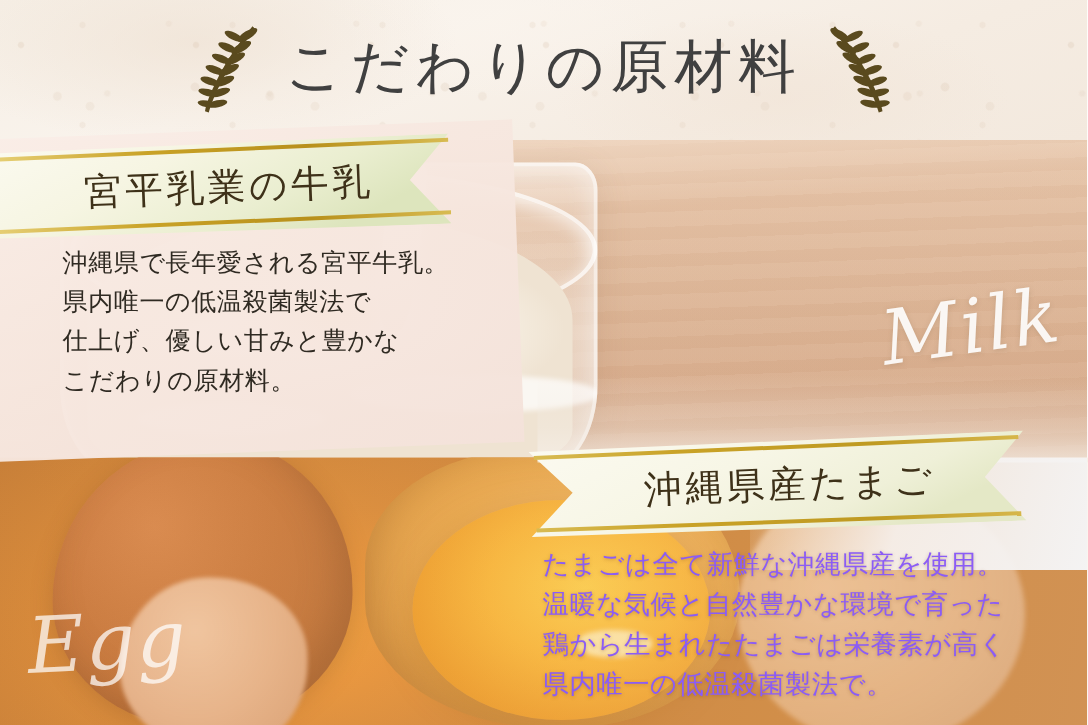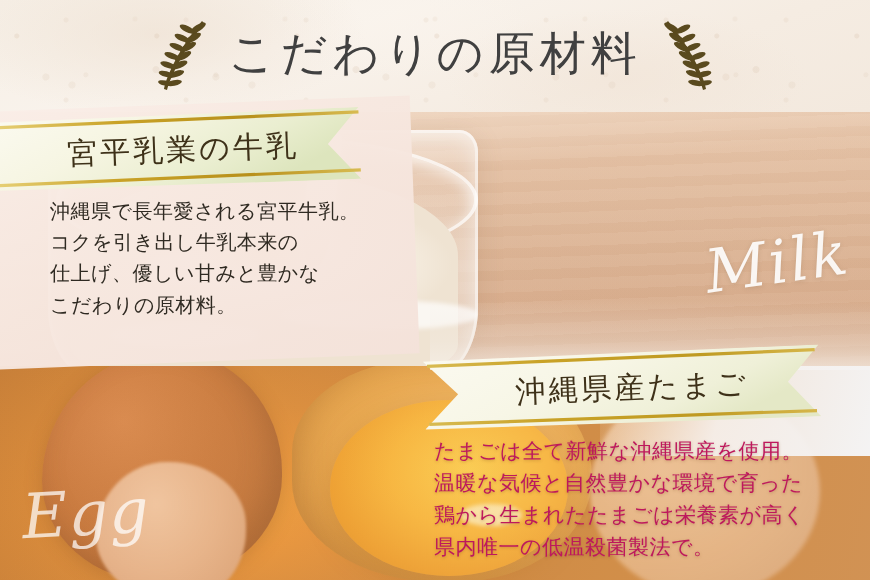--- a/index.html
+++ b/index.html
@@ -311,21 +311,21 @@
 
   .egg-body {
     position: absolute;
     left: 434px; top: 436px;
     width: 420px;
     z-index: 8;
     font-family: "Liberation Serif", "DejaVu Serif", serif;
     font-size: 21px;
     line-height: 1.52;
     letter-spacing: .5px;
-    color: #be185d;
+    color: #8b5cf6;
     text-shadow: 0 1px 3px rgba(120,70,25,.35);
   }
   .egg-body div { white-space: nowrap; }
 
   
   .egg-right-fade {
     position: absolute;
     left: 600px; top: 366px;
     width: 270px; height: 90px;
     background: linear-gradient(105deg, rgba(245,240,238,.0) 0%, rgba(247,245,245,.85) 45%, #f4f3f3 100%);
@@ -433,21 +433,21 @@
       </defs>
       <path d="M0,2 L372,0 L340,36 L372,72 L0,70 Z" fill="url(#rgm)"></path>
       <path d="M0,7 L372,5" stroke="url(#gldm)" stroke-width="3.2" fill="none"></path>
       <path d="M0,65 L372,63" stroke="url(#gldm)" stroke-width="3.2" fill="none"></path>
     </svg>
     <div class="ribbon-label">宮平乳業の牛乳</div>
   </div>
 
   <div class="milk-body">
     <div>沖縄県で長年愛される宮平牛乳。</div>
-    <div>コクを引き出し牛乳本来の</div>
+    <div>県内唯一の低温殺菌製法で</div>
     <div>仕上げ、優しい甘みと豊かな</div>
     <div>こだわりの原材料。</div>
   </div>
 
   <div class="egg-section">
     <div class="egg-photo">
       <div class="egg-shell-right"></div>
       <div class="egg-yolk"></div>
       <div class="egg-shell-left"></div>
       <div class="egg-thumb"></div>

